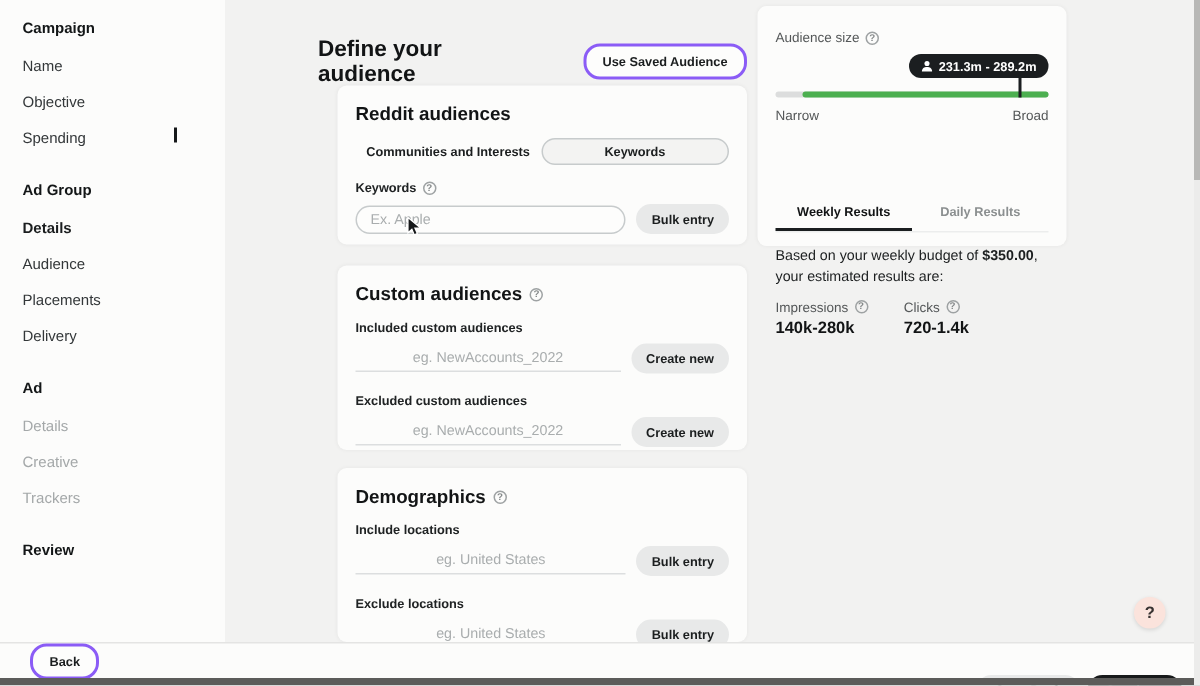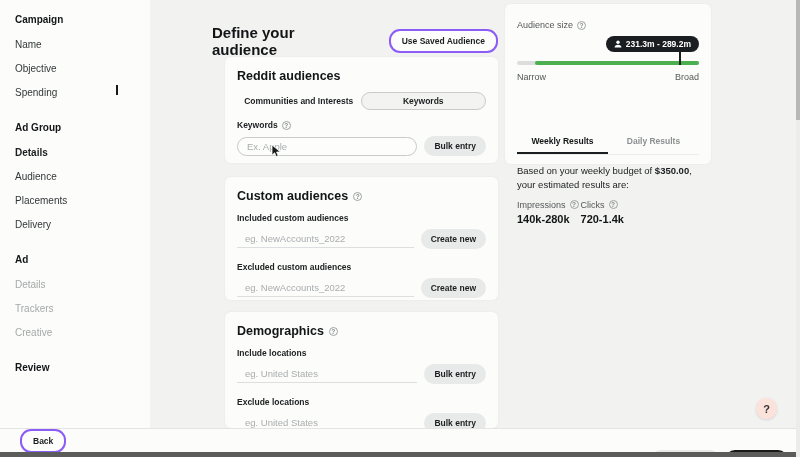--- a/index.html
+++ b/index.html
@@ -56,20 +56,21 @@
   .box-input {
     flex:1; height:19px; border:1px solid #c7cbcc; border-radius:10px;
     background:#fdfdfc; padding:0 9px; font-size:9.5px; color:#1b1e1f; outline:none;
     font-family:"Liberation Sans", sans-serif;
   }
   .box-input::placeholder { color:#a9adae; }
   .line-input {
     flex:1; height:18px; border:none; border-bottom:1px solid #dcdedf;
     background:transparent; padding:0 8px; font-size:9.5px; color:#1b1e1f; outline:none;
     font-family:"Liberation Sans", sans-serif;
+    text-align:center;
   }
   .line-input::placeholder { color:#a9adae; }
   .pill-btn {
     background:#e8e9e9; border:none; border-radius:10px;
     font-size:8.5px; font-weight:bold; color:#1b1e1f; padding:5px 10px;
   }
   .row-gap { margin-top:13px; }
   .cursor-arrow { position:absolute; left:34px; top:8px; pointer-events:none; }
   
   .estimates {
@@ -90,21 +91,21 @@
   .slider-fill  { position:absolute; left:10%; right:0; top:5px; height:4px; background:#4CAF50; border-radius:2px; }
   .slider-marker{ position:absolute; left:89%; top:-6px; width:2px; height:15px; background:#1b1e20; }
   .slider-labels { display:flex; justify-content:space-between; font-size:9px; color:#545758; margin-top:2px; }
   .est-tabs { display:flex; margin-top:9px; border-bottom:1px solid #eceded; }
   .est-tab {
     flex:1; text-align:center; font-size:8.5px; font-weight:bold;
     padding:4px 0 6px; color:#8b8f90; cursor:pointer; border-bottom:2px solid transparent;margin-top:41px;
   }
   .est-tab.active { color:#121415; border-bottom-color:#1b1e20; }
   .est-summary { font-size:9.5px; color:#1b1e1f; line-height:1.45; margin-top:9px; }
-  .metrics { display:flex; gap:2px; margin-top:8px; }
+  .metrics { display:flex; gap:24px; margin-top:8px; }
   .metric-label { font-size:9px; color:#545758; display:flex; align-items:center; gap:4px; }
   .metric-value { font-size:11px; font-weight:bold; color:#121415; margin-top:3px; }
   
   .footer {
     position:absolute; left:0; right:0; bottom:5px; height:24px;
     background:#fcfcfb; border-top:1px solid #e4e4e3;
     display:flex; align-items:center; justify-content:space-between; padding:0 12px 0 20px;
   }
   .footer-right { display:flex; gap:5px;margin-top:38px; }
   .pill-gray {
@@ -136,22 +137,22 @@
     <div class="nav-item">Spending</div>
 
     <div class="nav-header spaced">Ad Group</div>
     <div class="nav-item current">Details</div>
     <div class="nav-item">Audience</div>
     <div class="nav-item">Placements</div>
     <div class="nav-item">Delivery</div>
 
     <div class="nav-header spaced">Ad</div>
     <div class="nav-item disabled">Details</div>
+    <div class="nav-item disabled">Creative</div>
     <div class="nav-item disabled">Trackers</div>
-    <div class="nav-item disabled">Creative</div>
 
     <div class="nav-header spaced">Review</div>
   </nav>
   <div class="ibeam-cursor"></div>
 
   <div class="title-row">
     <h1 class="page-title">Define your audience</h1>
     <button class="btn btn-outline">Use Saved Audience</button>
   </div>
 

